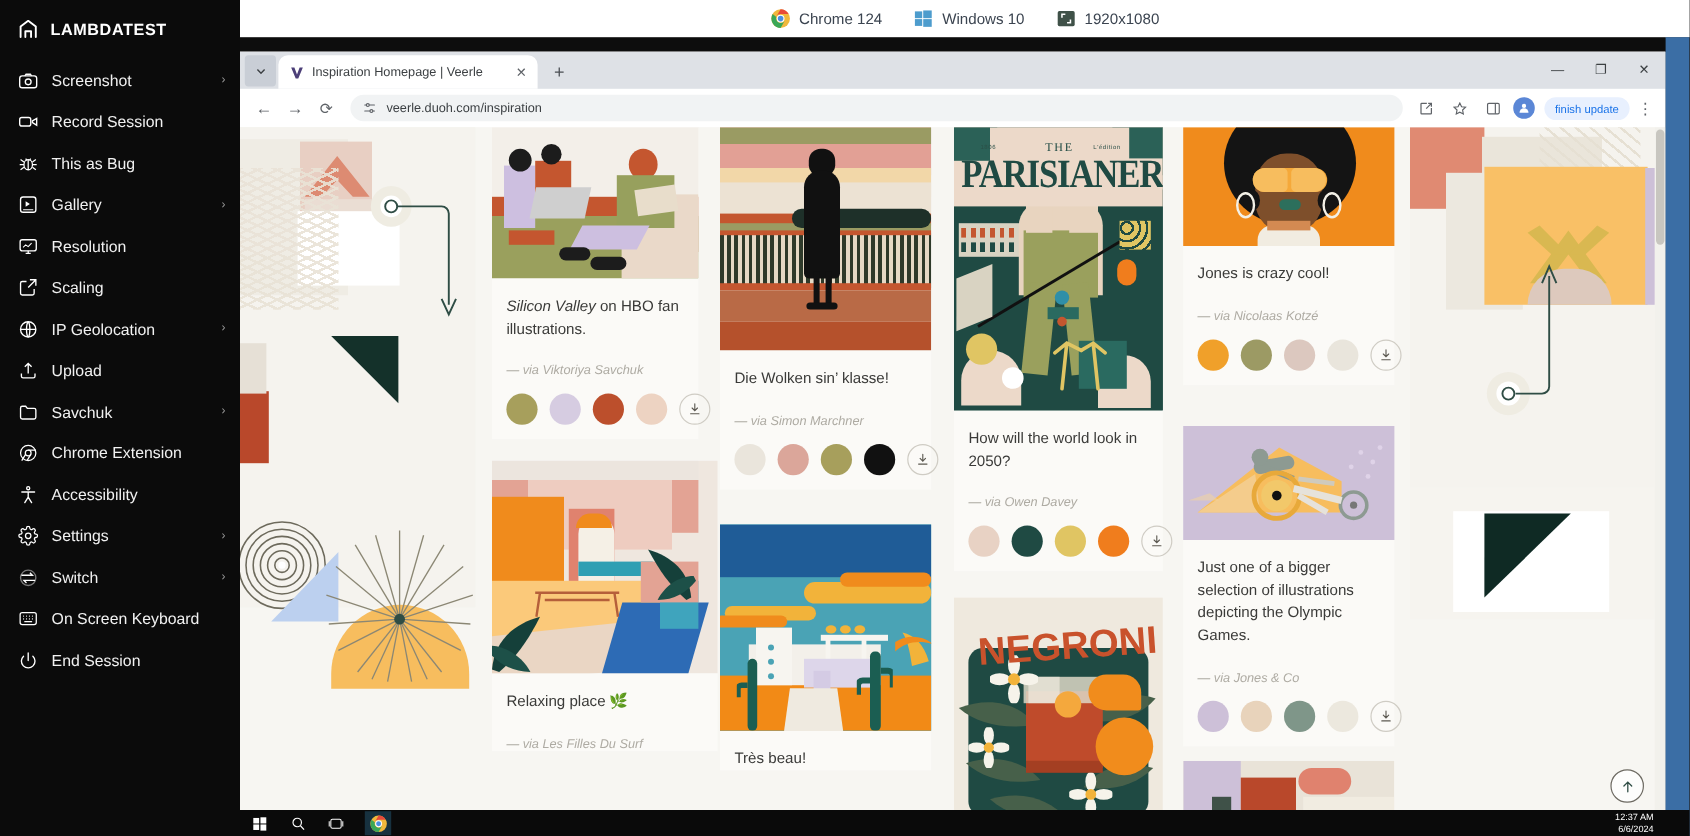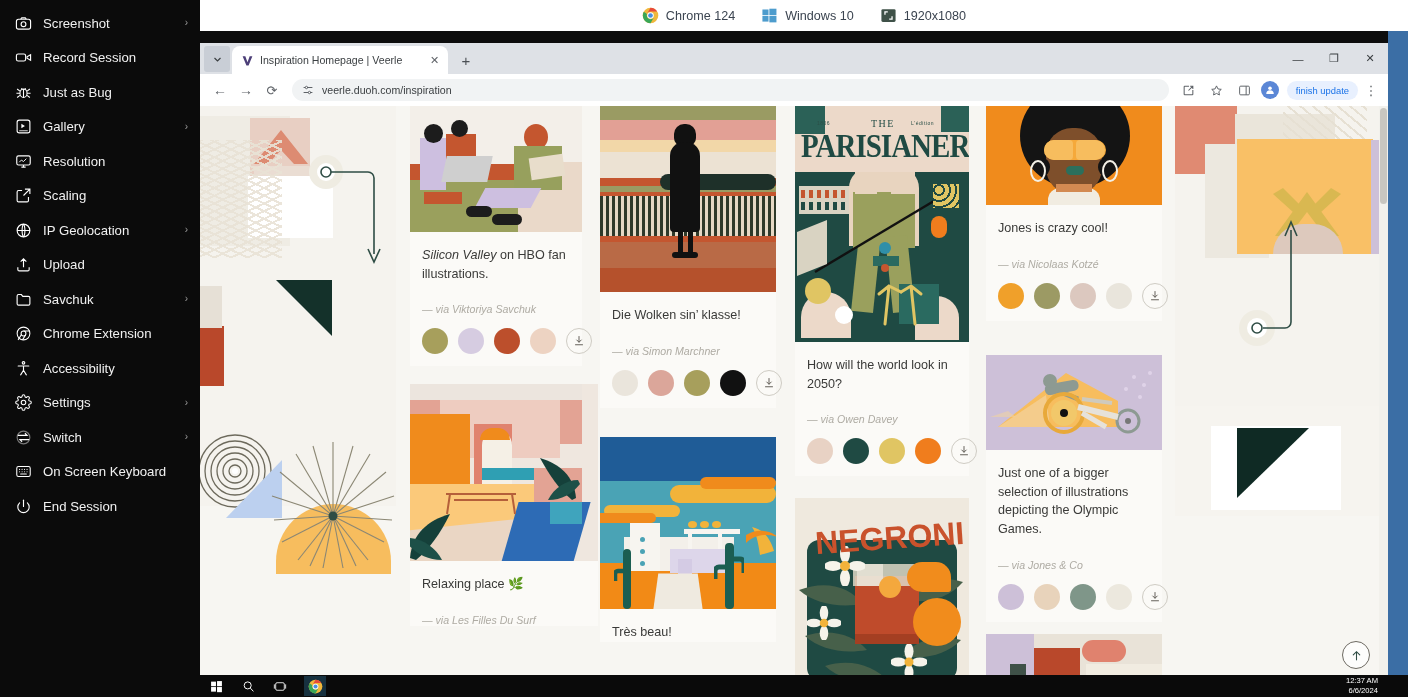--- a/index.html
+++ b/index.html
@@ -124,20 +124,29 @@
     font-size: 7.6px; line-height: 10px; text-align: right; padding-top: 1px; }
   #rightedge { position: absolute; left: 1388px; top: 31px; width: 20px; height: 666px; background: #3b6ea5; }
   #topright { position: absolute; left: 1388px; top: 0; width: 20px; height: 31px; background: #fff; }
 </style>
 </head>
 <body>
 
 <div id="app">
 
   <div id="sidebar">
+    <div class="brand">
+      <span class="brand-mark">
+        <svg width="19" height="19" viewBox="0 0 24 24" fill="none" stroke="#fff" stroke-width="2" stroke-linecap="round" stroke-linejoin="round">
+          <path d="M4 20 V9 L12 3 l8 6 v11"></path>
+            <path d="M9 20 v-6 h6 v6"></path>
+        </svg>
+      </span>
+      <span class="brand-text">LAMBDATEST</span>
+    </div>
 
     <div class="nav-item">
       <span class="nav-ico">
           <svg width="17" height="17" viewBox="0 0 24 24" fill="none" stroke="#fff" stroke-width="1.6">
             <rect x="2" y="6" width="20" height="14" rx="3"></rect>
             <circle cx="12" cy="13" r="3.4"></circle>
             <path d="M8 6l1.5-2h5L16 6"></path>
           </svg>
         </span>
       <span class="nav-label">Screenshot</span>
@@ -155,21 +164,21 @@
       <span class="nav-caret"></span>
     </div>
 
     <div class="nav-item">
       <span class="nav-ico">
           <svg width="17" height="17" viewBox="0 0 24 24" fill="none" stroke="#fff" stroke-width="1.5">
             <ellipse cx="12" cy="13" rx="5" ry="6"></ellipse>
             <path d="M7 10L3 7M17 10l4-3M7 13H2M17 13h5M7 16l-4 3M17 16l4 3M9 6l1.5 2M15 6l-1.5 2M12 7v12"></path>
           </svg>
         </span>
-      <span class="nav-label">Just as Bug</span>
+      <span class="nav-label">This as Bug</span>
       <span class="nav-caret"></span>
     </div>
 
     <div class="nav-item">
       <span class="nav-ico">
           <svg width="17" height="17" viewBox="0 0 24 24" fill="none" stroke="#fff" stroke-width="1.6">
             <rect x="3" y="3" width="18" height="18" rx="3"></rect>
             <path d="M9 8l5 3.2L9 14.5z" fill="#fff" stroke="none"></path>
             <path d="M6 18h12" stroke-width="1.2"></path>
           </svg>

